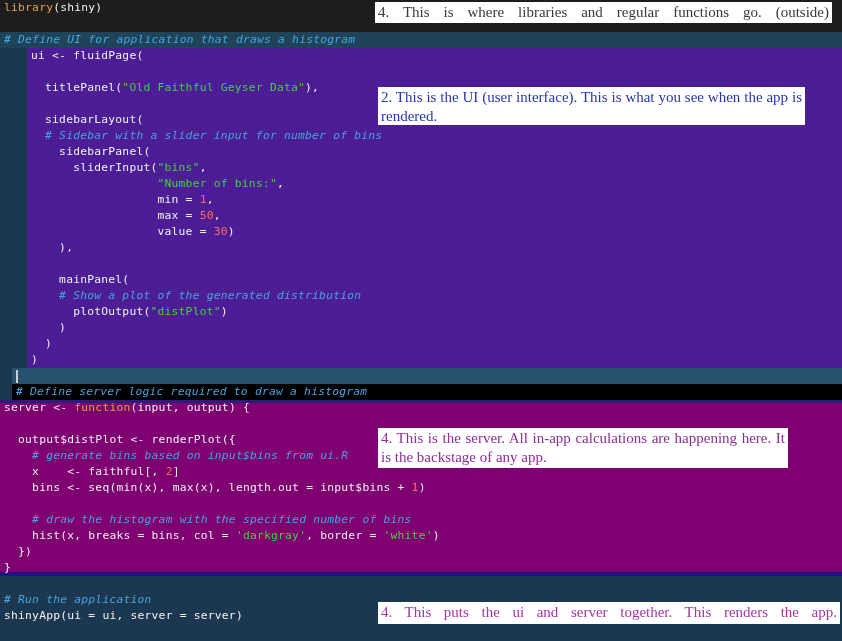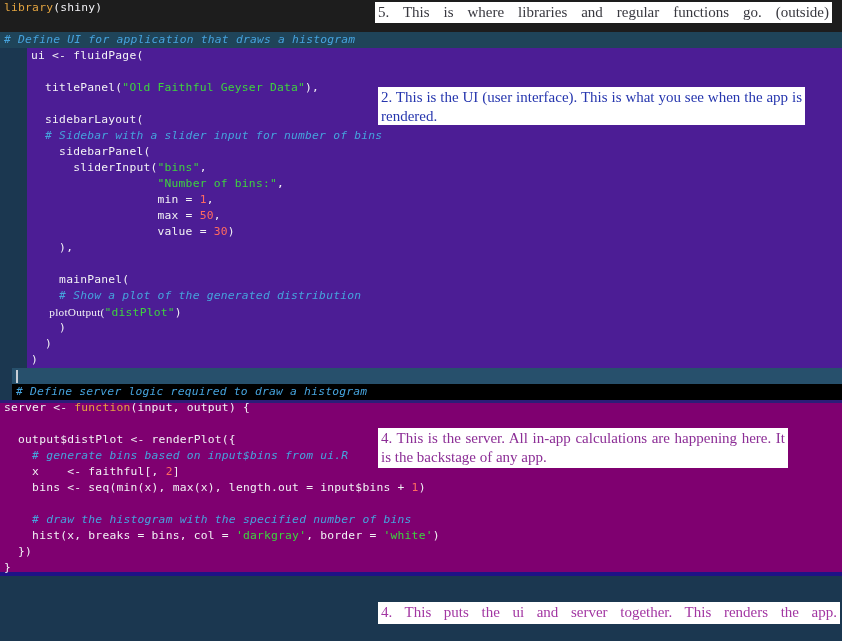--- a/index.html
+++ b/index.html
@@ -76,21 +76,21 @@
         <div class="code-line"><span class="tok tok-plain" style="color: rgb(242, 242, 245);">    sidebarPanel(</span></div>
         <div class="code-line"><span class="tok tok-plain" style="color: rgb(242, 242, 245); text-align: right;">      sliderInput(</span><span class="tok tok-string" style="color: rgb(62, 211, 62);">"bins"</span><span class="tok tok-plain" style="color: rgb(242, 242, 245);">,</span></div>
         <div class="code-line"><span class="tok tok-plain" style="color: rgb(242, 242, 245);">                  </span><span class="tok tok-string" style="color: rgb(62, 211, 62);">"Number of bins:"</span><span class="tok tok-plain" style="color: rgb(242, 242, 245);">,</span></div>
         <div class="code-line"><span class="tok tok-plain" style="color: rgb(242, 242, 245);">                  min = </span><span class="tok tok-number" style="color: rgb(255, 106, 96);">1</span><span class="tok tok-plain" style="color: rgb(242, 242, 245);">,</span></div>
         <div class="code-line"><span class="tok tok-plain" style="color: rgb(242, 242, 245);">                  max = </span><span class="tok tok-number" style="color: rgb(255, 106, 96);">50</span><span class="tok tok-plain" style="color: rgb(242, 242, 245);">,</span></div>
         <div class="code-line"><span class="tok tok-plain" style="color: rgb(242, 242, 245);">                  value = </span><span class="tok tok-number" style="color: rgb(255, 106, 96);">30</span><span class="tok tok-plain" style="color: rgb(242, 242, 245);">)</span></div>
         <div class="code-line"><span class="tok tok-plain" style="color: rgb(242, 242, 245);">    ),</span></div>
         <div class="code-line"></div>
         <div class="code-line"><span class="tok tok-plain" style="color: rgb(242, 242, 245);">    mainPanel(</span></div>
         <div class="code-line"><span class="tok tok-comment" style="color: rgb(70, 163, 221);">    # Show a plot of the generated distribution</span></div>
-        <div class="code-line"><span class="tok tok-plain" style="color: rgb(242, 242, 245); font-family: Liberation Serif, serif;">      plotOutput(</span><span class="tok tok-string" style="color: rgb(62, 211, 62);">"distPlot"</span><span class="tok tok-plain" style="color: rgb(242, 242, 245);">)</span></div>
+        <div class="code-line"><span class="tok tok-plain" style="color: rgb(242, 242, 245);">      plotOutput(</span><span class="tok tok-string" style="color: rgb(62, 211, 62);">"distPlot"</span><span class="tok tok-plain" style="color: rgb(242, 242, 245);">)</span></div>
         <div class="code-line"><span class="tok tok-plain" style="color: rgb(242, 242, 245);">    )</span></div>
         <div class="code-line"><span class="tok tok-plain" style="color: rgb(242, 242, 245);">  )</span></div>
         <div class="code-line"><span class="tok tok-plain" style="color: rgb(242, 242, 245);">)</span></div>
       </div>
       <div class="code-section" style="background: #000000; margin-left: 12px;">
         <div class="code-line" style="background: rgb(39, 80, 108);"><span class="cursor"></span></div>
         <div class="code-line"><span class="tok tok-comment" style="color: rgb(70, 163, 221);"># Define server logic required to draw a histogram</span></div>
       </div>
       <div class="code-section bordered" style="background: rgb(127, 0, 112);">
         <div class="code-line"><span class="tok tok-plain" style="color: rgb(242, 242, 245);">server &lt;- </span><span class="tok tok-keyword" style="color: rgb(227, 164, 64);">function</span><span class="tok tok-plain" style="color: rgb(242, 242, 245);">(input, output) {</span></div>
@@ -98,20 +98,25 @@
         <div class="code-line"><span class="tok tok-plain" style="color: rgb(242, 242, 245);">  output$distPlot &lt;- renderPlot({</span></div>
         <div class="code-line"><span class="tok tok-comment" style="color: rgb(70, 163, 221);">    # generate bins based on input$bins from ui.R</span></div>
         <div class="code-line"><span class="tok tok-plain" style="color: rgb(242, 242, 245);">    x    &lt;- faithful[, </span><span class="tok tok-number" style="color: rgb(255, 106, 96);">2</span><span class="tok tok-plain" style="color: rgb(242, 242, 245);">]</span></div>
         <div class="code-line"><span class="tok tok-plain" style="color: rgb(242, 242, 245);">    bins &lt;- seq(min(x), max(x), length.out = input$bins + </span><span class="tok tok-number" style="color: rgb(255, 106, 96);">1</span><span class="tok tok-plain" style="color: rgb(242, 242, 245);">)</span></div>
         <div class="code-line"></div>
         <div class="code-line"><span class="tok tok-comment" style="color: rgb(70, 163, 221);">    # draw the histogram with the specified number of bins</span></div>
         <div class="code-line"><span class="tok tok-plain" style="color: rgb(242, 242, 245);">    hist(x, breaks = bins, col = </span><span class="tok tok-string" style="color: rgb(62, 211, 62);">'darkgray'</span><span class="tok tok-plain" style="color: rgb(242, 242, 245);">, border = </span><span class="tok tok-string" style="color: rgb(62, 211, 62);">'white'</span><span class="tok tok-plain" style="color: rgb(242, 242, 245);">)</span></div>
         <div class="code-line"><span class="tok tok-plain" style="color: rgb(242, 242, 245);">  })</span></div>
         <div class="code-line"><span class="tok tok-plain" style="color: rgb(242, 242, 245);">}</span></div>
       </div>
+      <div class="code-section" style="background: rgb(27, 56, 80);">
+        <div class="code-line"></div>
+        <div class="code-line"><span class="tok tok-comment" style="color: rgb(70, 163, 221);"># Run the application</span></div>
+        <div class="code-line"><span class="tok tok-plain" style="color: rgb(242, 242, 245);">shinyApp(ui = ui, server = server)</span></div>
+      </div>
     </div>
 
-  <div class="annotation ann-1" style="color: rgb(56, 56, 63);">5. This is where libraries and regular functions go. (outside)</div>
+  <div class="annotation ann-1" style="color: rgb(56, 56, 63);">4. This is where libraries and regular functions go. (outside)</div>
   <div class="annotation ann-2" style="color: rgb(38, 54, 174);">2. This is the UI (user interface). This is what you see when the app is rendered.</div>
   <div class="annotation ann-3" style="color: rgb(140, 46, 150);">4. This is the server. All in-app calculations are happening here. It is the backstage of any app.</div>
   <div class="annotation ann-4" style="color: rgb(162, 54, 162);">4. This puts the ui and server together. This renders the app.</div>
 
 </div>
 
 </body></html>

